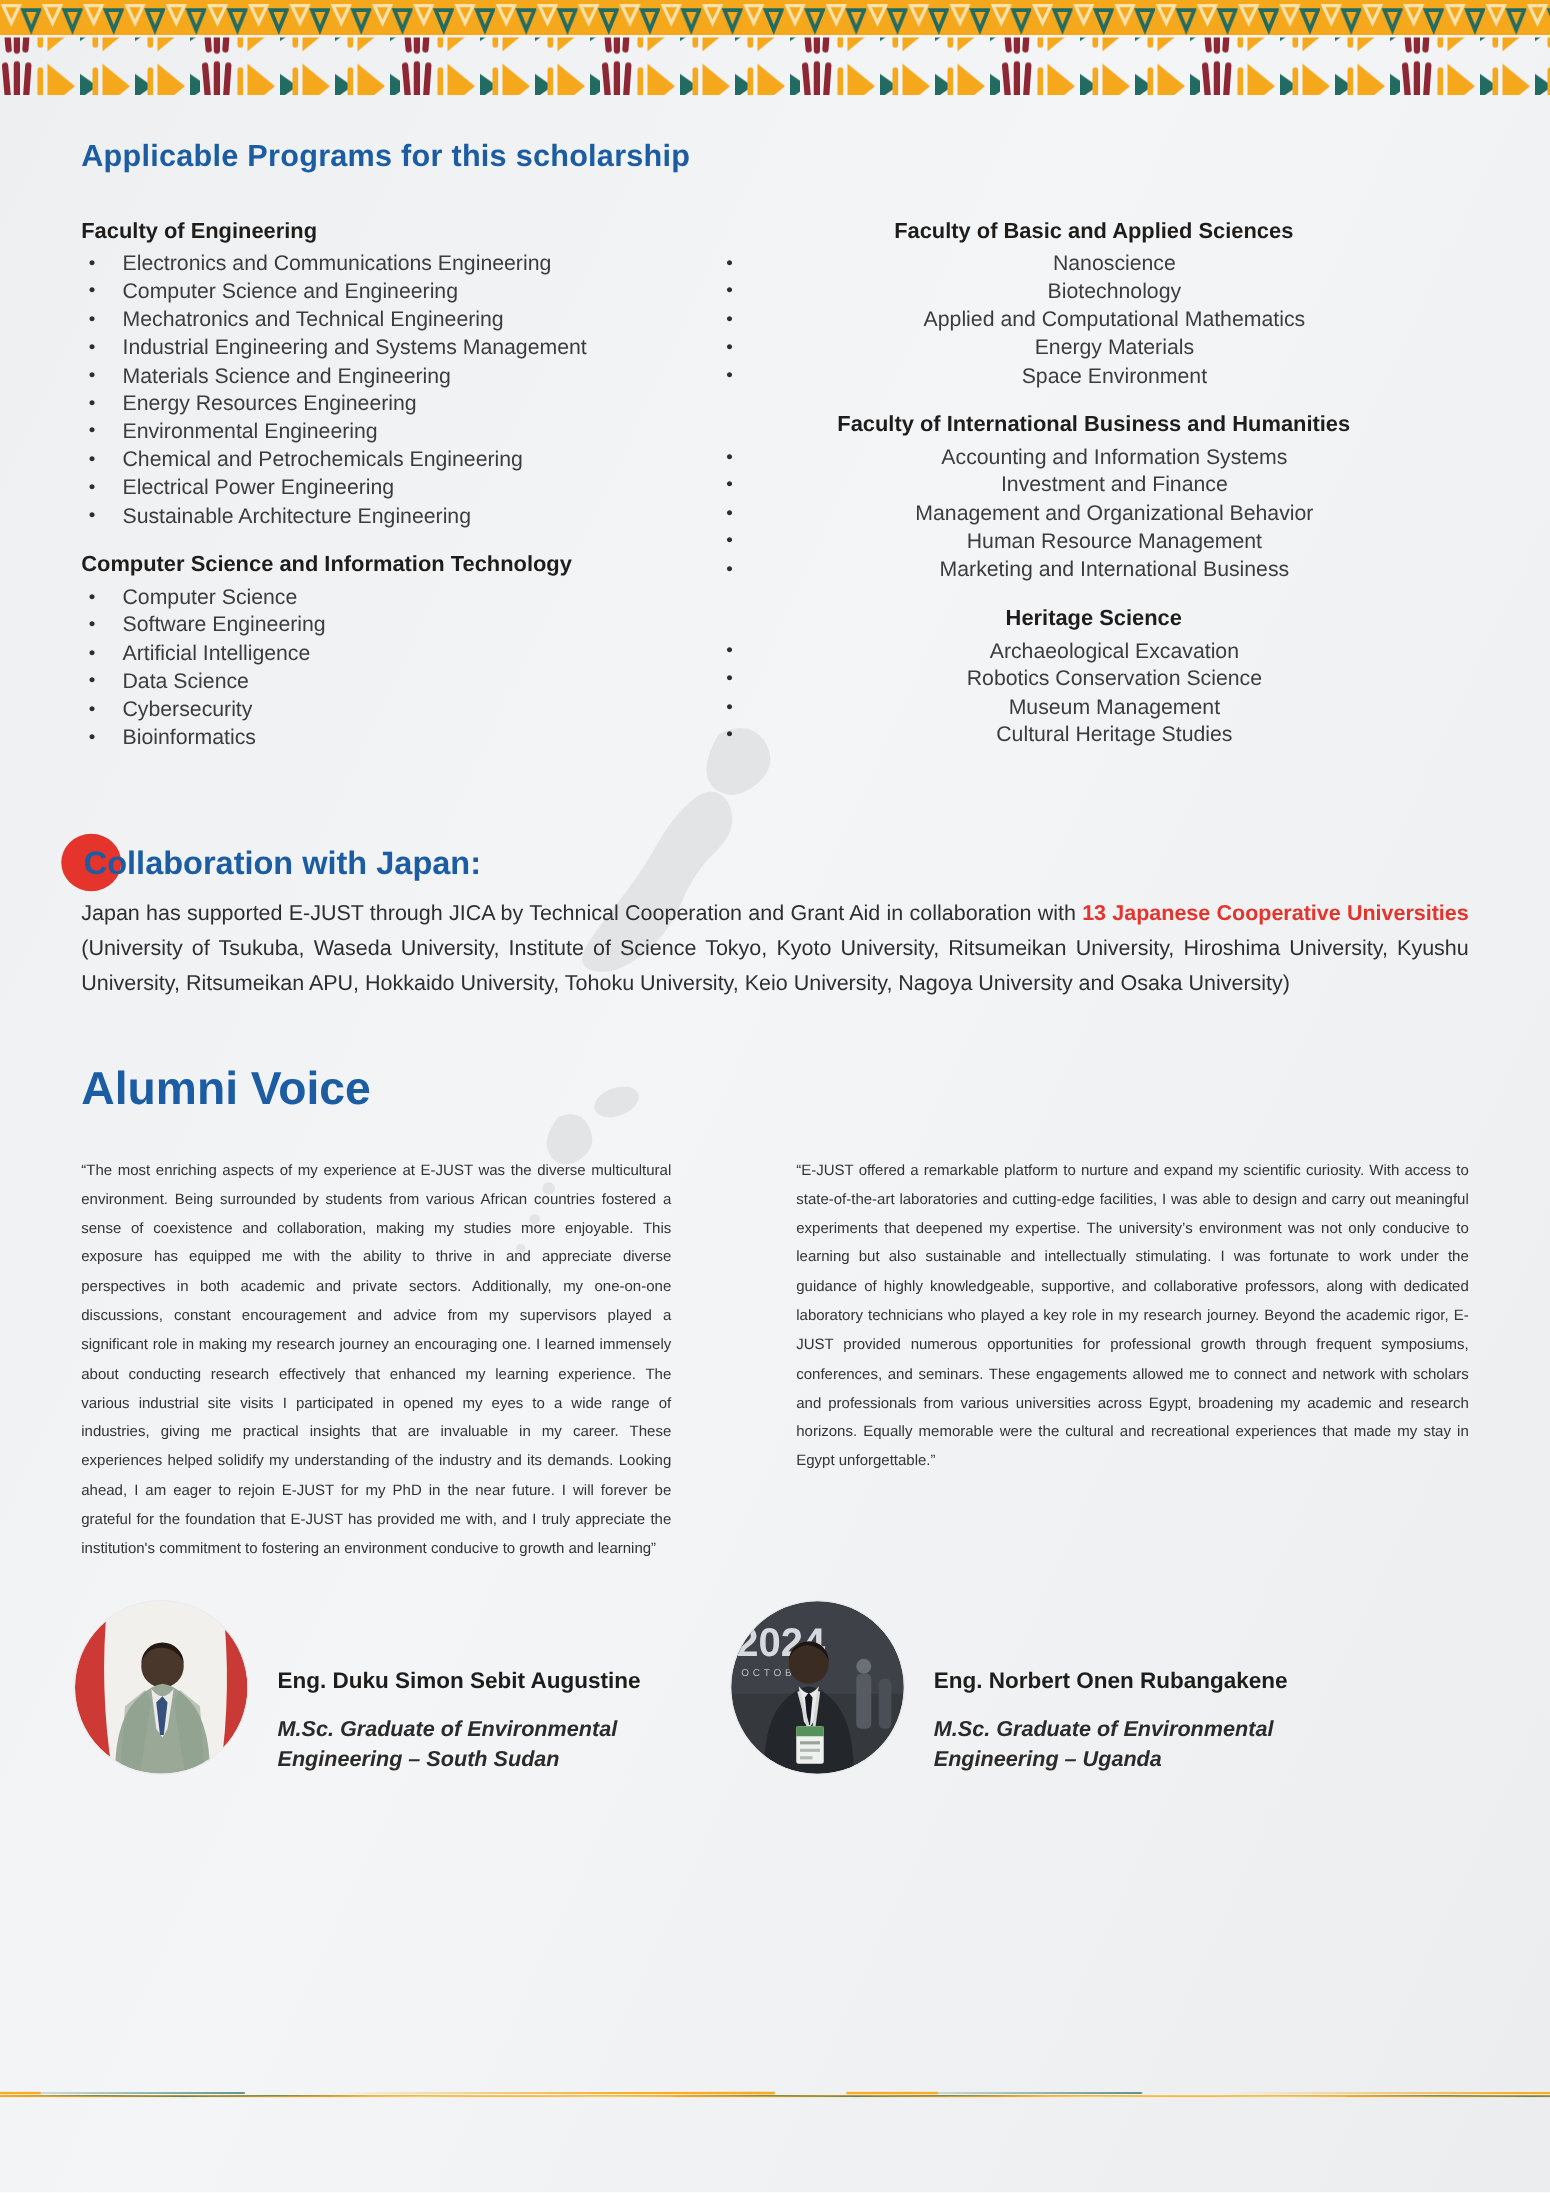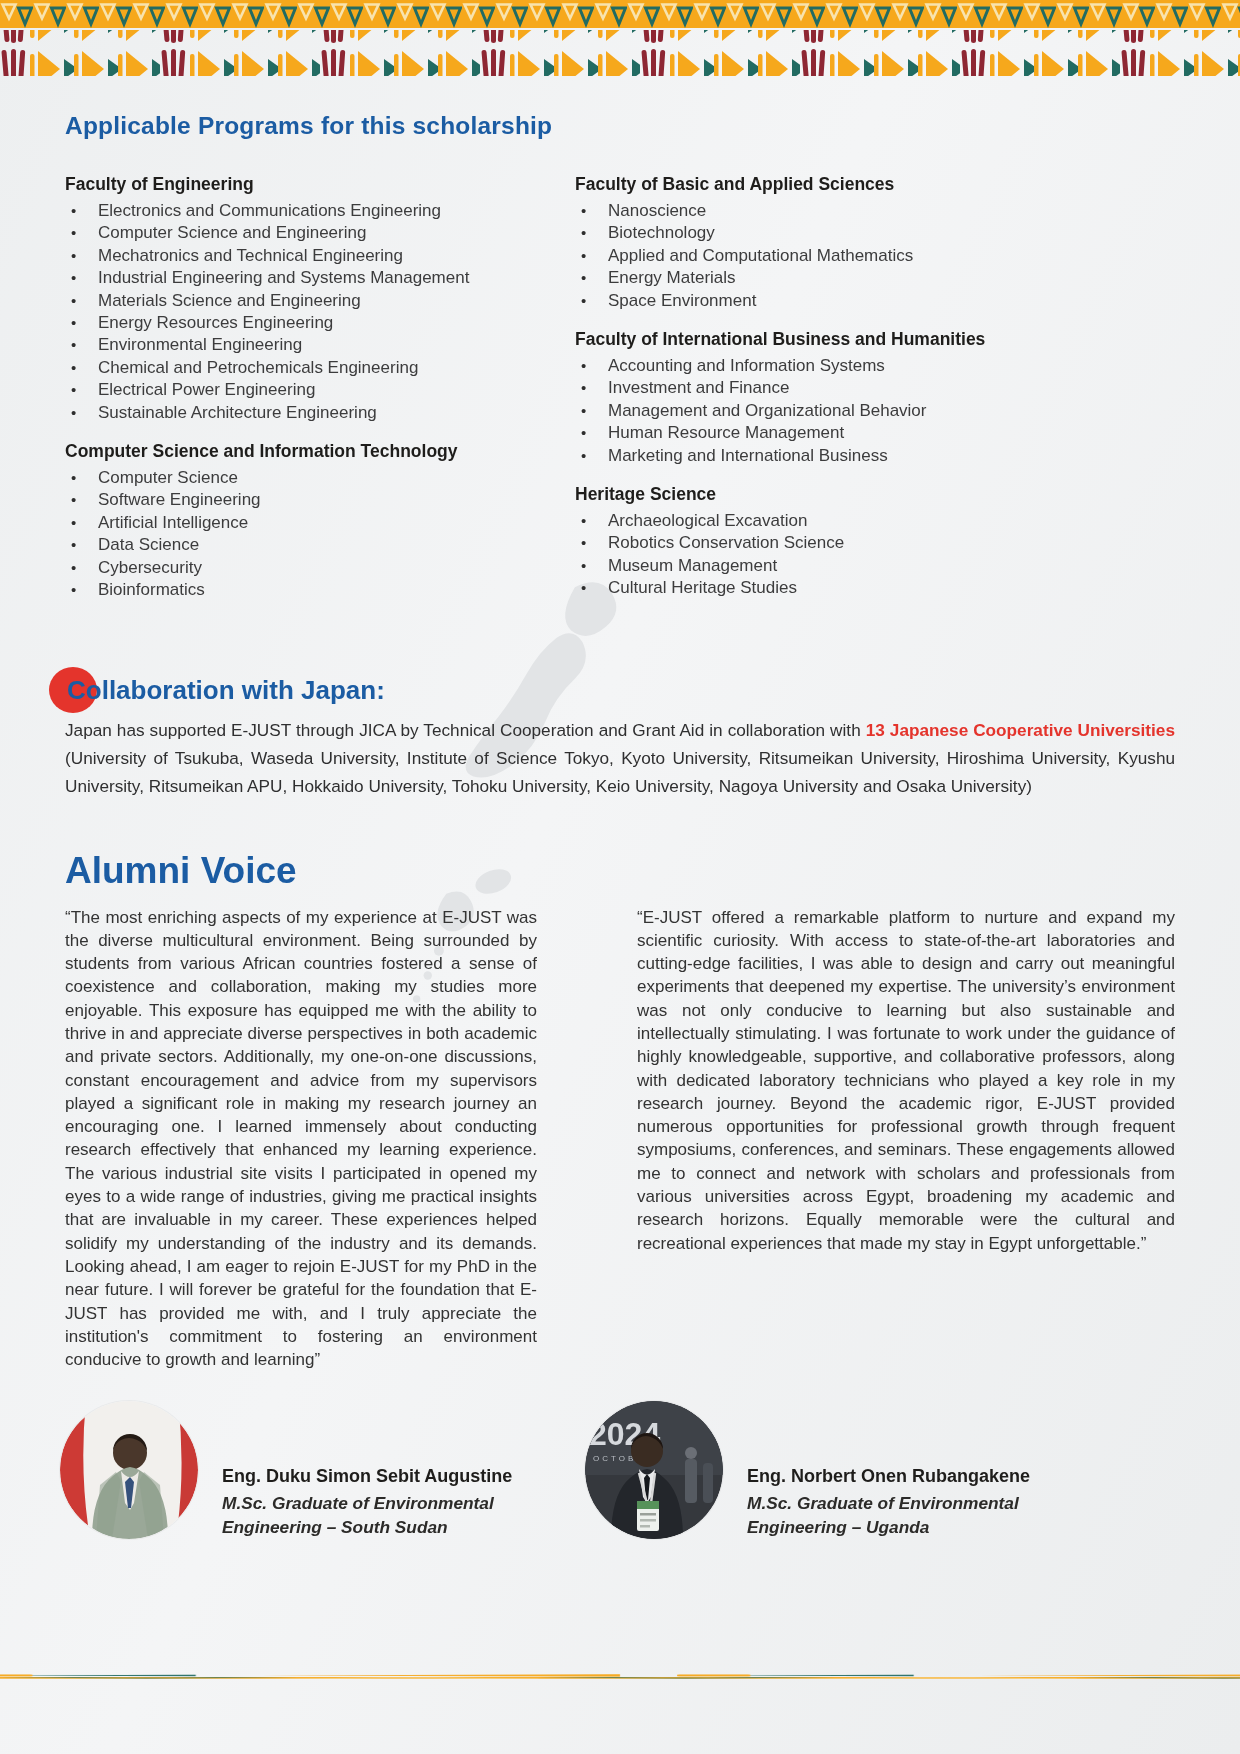--- a/index.html
+++ b/index.html
@@ -14,21 +14,21 @@
   .border-bottom { bottom:0; }
   .japan-map { position:absolute; left:392px; top:570px; width:252px; height:445px; z-index:0; }
   .content { position:relative; z-index:1; }
 
   .programs-title {
     margin:112px 65px 0; font-size:24.5px; font-weight:bold;
     color:var(--accent_blue,#1b5ca3); letter-spacing:.2px;
   }
   .cols { display:flex; margin:34px 65px 0; }
   .col-left { width:510px; flex:none; }
-  .col-right { flex:1; }
+  .col-right { flex:1;text-align:center; }
   .prog-section { margin-bottom:17px; }
   .prog-section h3 { font-size:17.5px; color:#1e1d1b; margin-bottom:5px; font-weight:bold; }
   .prog-section ul { list-style:none; }
   .prog-section li {
     font-size:17px; line-height:22.4px; color:#3c3c3d;
     padding-left:33px; position:relative;
   }
   .prog-section li::before { content:"•"; position:absolute; left:6px; top:0; font-size:15px; color:#2e2e2e; }
 
   .collab { margin:56px 65px 0; position:relative; }
@@ -42,33 +42,33 @@
   }
   .collab-text {
     margin-top:10px; font-size:17.2px; line-height:28px; color:#2f2f30; text-align:justify;
   }
   .collab-text .red-bold { color:var(--accent_red,#e4342c); font-weight:bold; }
 
   .alumni-title { margin:50px 65px 0; font-size:37px; font-weight:bold; color:var(--accent_blue,#1b5ca3); }
   .quotes { display:flex; margin:14px 65px 0; }
   .quote-left  { width:472px; flex:none; }
   .quote-right { flex:1; margin-left:100px; }
-  .quote { font-size:17px; line-height:23.3px; color:#333333; text-align:justify; }
+  .quote { font-size:12px; line-height:23.3px; color:#333333; text-align:justify;margin-top:19px; }
 
   .profiles { display:flex; margin:30px 0 0 60px; align-items:center; }
   .profile { display:flex; align-items:flex-end; }
   .profile-left { width:525px; flex:none; }
   .photo {
     width:138px; height:138px; border-radius:50%; overflow:hidden; flex:none;
     box-shadow:0 0 0 1px rgba(0,0,0,.04);
   }
   .photo svg { display:block; width:138px; height:138px; }
   .caption { margin-left:24px; width:292px; }
   .name { font-size:18px; font-weight:bold; color:#1e1d1b; line-height:25px; }
-  .degree { font-size:17.3px; font-style:italic; font-weight:600; color:#2c2b29; line-height:24px; margin-top:2px; }
+  .degree { font-size:17.3px; font-style:italic; font-weight:600; color:#2c2b29; line-height:24px; margin-top:14px; }
 </style>
 </head>
 <body>
 
 <div class="page">
 
   <div class="border-top">
     <svg width="1240" height="78" viewBox="0 0 1240 78">
       <defs>
         <pattern id="bandT" width="33" height="28" patternUnits="userSpaceOnUse">

